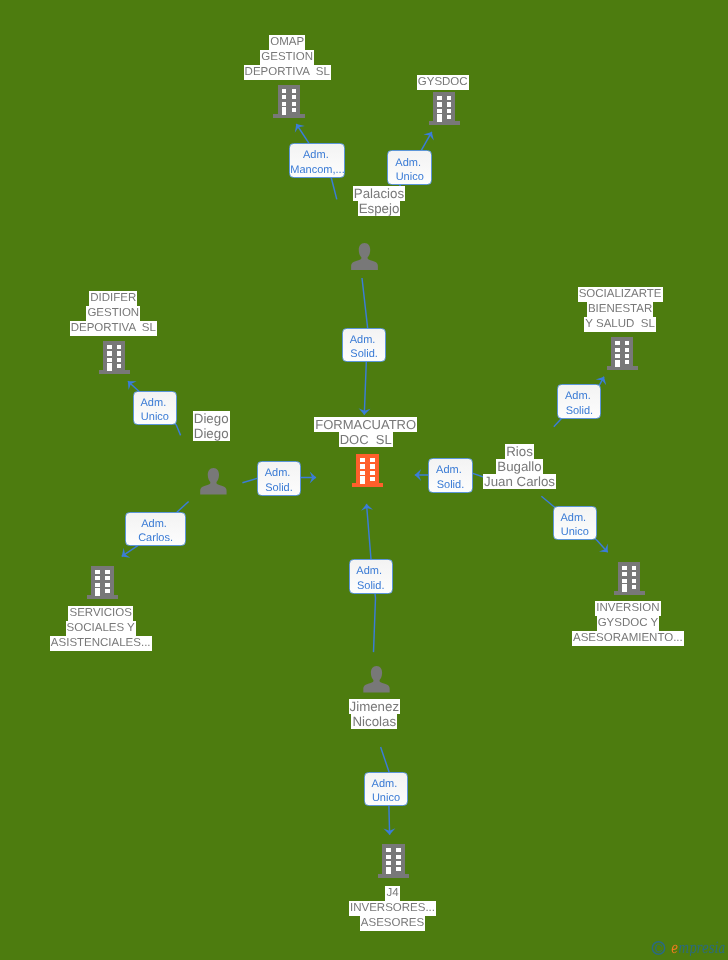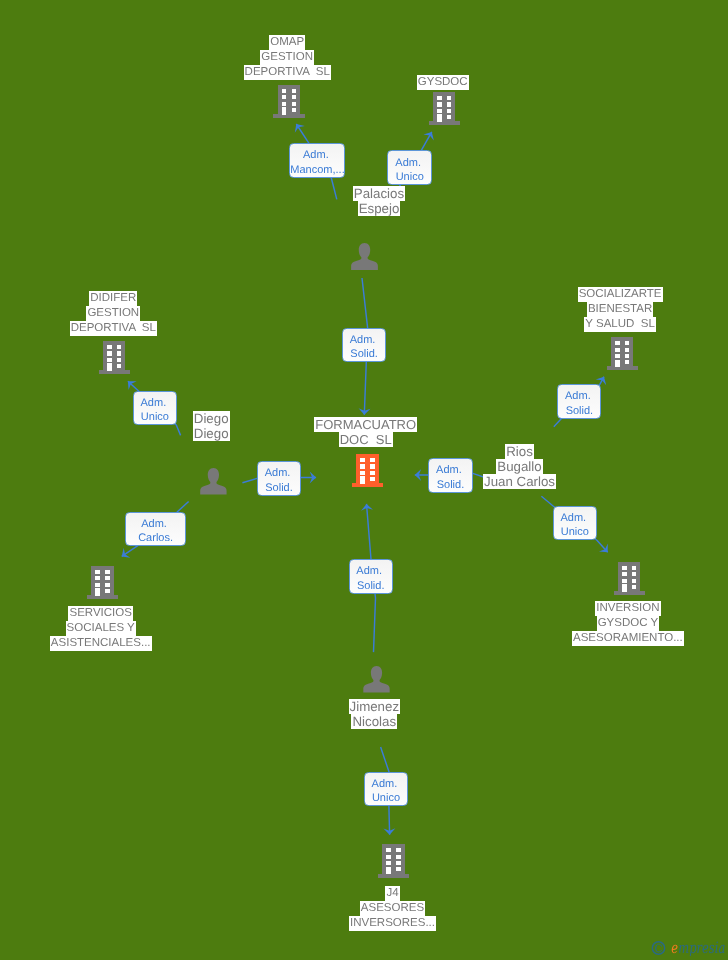--- a/index.html
+++ b/index.html
@@ -224,22 +224,22 @@
           <rect x="18.6" y="3.9" width="4.7" height="4.4" fill="#fff"></rect>
           <rect x="8.4" y="10.5" width="4.8" height="4.2" fill="#fff"></rect>
           <rect x="18.6" y="10.5" width="4.7" height="4.2" fill="#fff"></rect>
           <rect x="8.4" y="17" width="4.8" height="4.2" fill="#fff"></rect>
           <rect x="18.6" y="17" width="4.7" height="4.2" fill="#fff"></rect>
           <rect x="8.4" y="22.9" width="4.8" height="7.5" fill="#fff"></rect>
           <rect x="18.6" y="23.3" width="4.7" height="4" fill="#fff"></rect>
         </svg></div>
       <div class="node-label" style="left: 272.5px; top: 885.5px;">
         <span><i>J4</i></span>
+        <span><i>INVERSORES...</i></span>
         <span><i>ASESORES</i></span>
-        <span><i>INVERSORES...</i></span>
       </div>
     </div>
   <div id="tag-layer">
       <div class="tag" style="left: 289.3px; top: 143.3px; width: 56.2px; height: 34.6px;"><span>Adm. </span><span>Mancom,...</span></div>
       <div class="tag" style="left: 387.4px; top: 150.4px; width: 44.6px; height: 34.6px;"><span>Adm. </span><span>Unico</span></div>
       <div class="tag" style="left: 342.4px; top: 327.6px; width: 43.4px; height: 34.2px;"><span>Adm. </span><span>Solid.</span></div>
       <div class="tag" style="left: 132.8px; top: 390.8px; width: 44.2px; height: 34.2px;"><span>Adm. </span><span>Unico</span></div>
       <div class="tag" style="left: 125.4px; top: 511.8px; width: 60.4px; height: 34.3px;"><span>Adm. </span><span>Carlos.</span></div>
       <div class="tag" style="left: 257px; top: 461.1px; width: 44.1px; height: 35px;"><span>Adm. </span><span>Solid.</span></div>
       <div class="tag" style="left: 557.3px; top: 384.3px; width: 44.2px; height: 34.4px;"><span>Adm. </span><span>Solid.</span></div>

